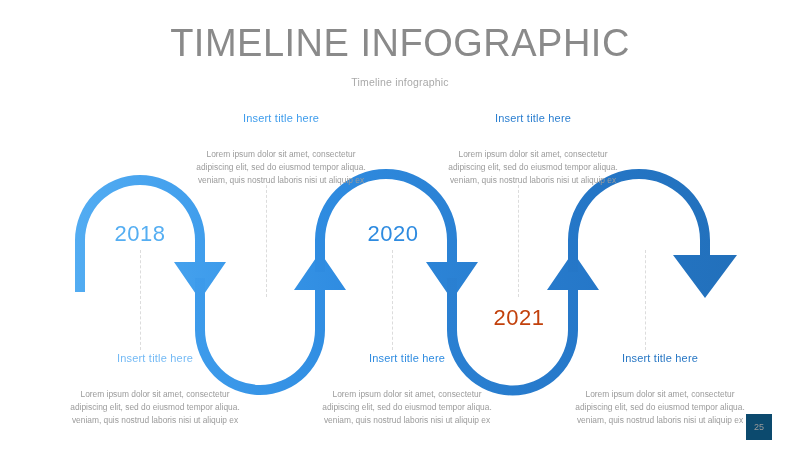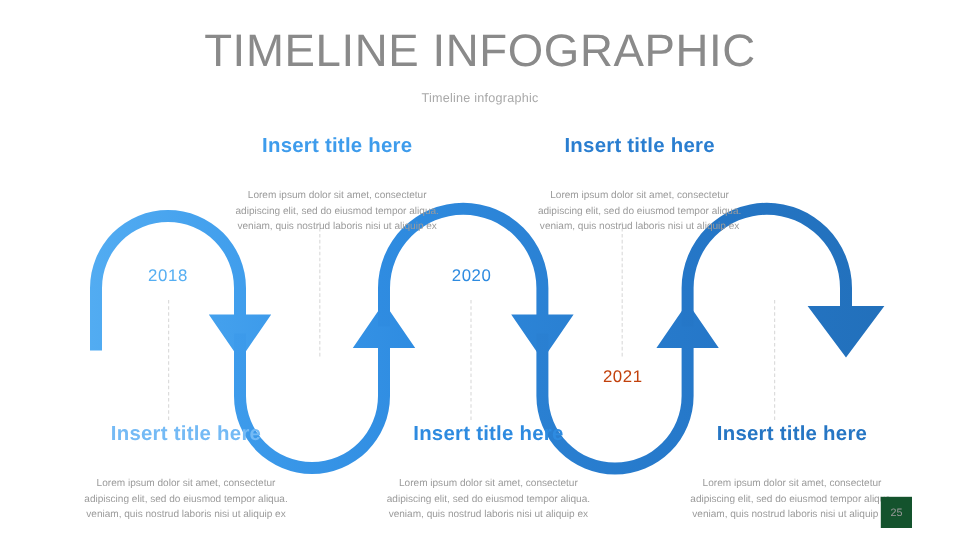--- a/index.html
+++ b/index.html
@@ -17,38 +17,38 @@
     font-size:38px;color:#8a8a8a;letter-spacing:.5px;font-weight:400;
     line-height:1.05;
   }
   .subtitle{
     position:absolute;left:0;top:76px;width:800px;text-align:center;
     font-size:10.5px;color:#a9a9a9;font-weight:400;letter-spacing:.2px;
   }
 
   .year{
     position:absolute;text-align:center;width:120px;
-    font-size:14px;font-weight:400;letter-spacing:.5px;
+    font-size:22px;font-weight:400;letter-spacing:.5px;
   }
 
   .block{position:absolute;width:172px;text-align:center;}
   .block .bt{
-    font-size:17px;font-weight:700;letter-spacing:.2px;margin-bottom:4px;
+    font-size:11px;font-weight:400;letter-spacing:.2px;margin-bottom:4px;
   }
   .block .bb{
     font-size:8.4px;color:#9b9b9b;line-height:1.52;font-weight:400;margin-top:24px;
   }
 
   .dash{
     position:absolute;width:0;border-left:1px dashed #dcdcdc;
   }
 
   .pagenum{
-    position:absolute;right:20px;bottom:10px;width:26px;height:26px;
-    background:#14532d;color:#9a9a9a;font-size:9px;
+    position:absolute;right:8px;bottom:10px;width:26px;height:26px;
+    background:#0c4a6e;color:#9a9a9a;font-size:9px;
     display:flex;align-items:center;justify-content:center;
   }
 </style>
 </head>
 <body>
 
 <div class="stage">
 
   <svg id="ribbon" viewBox="0 0 800 450">
     <defs>

